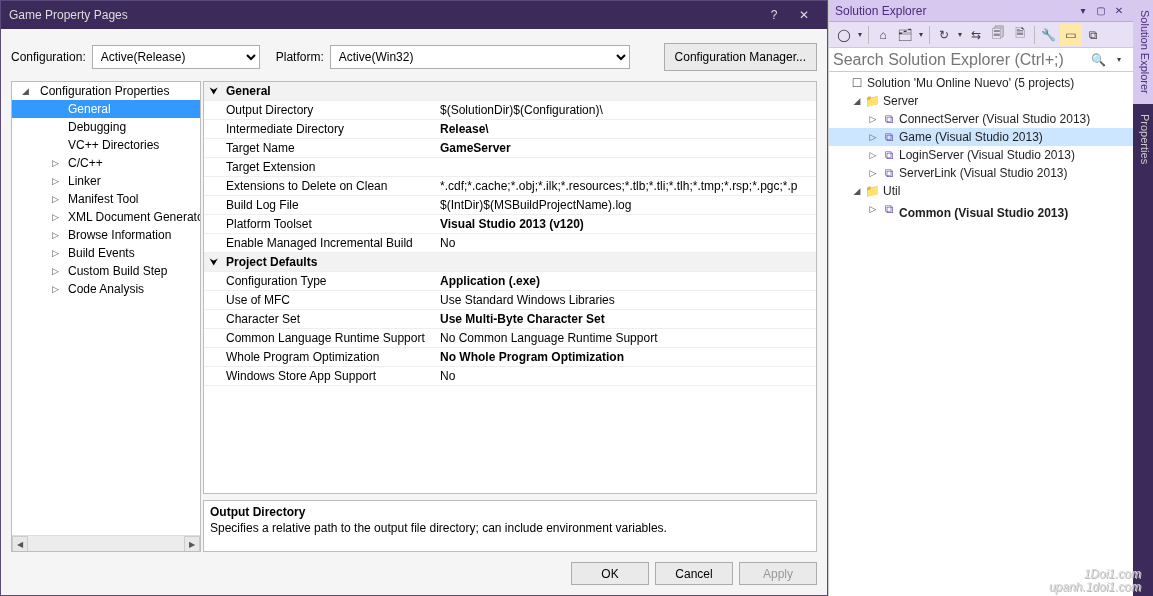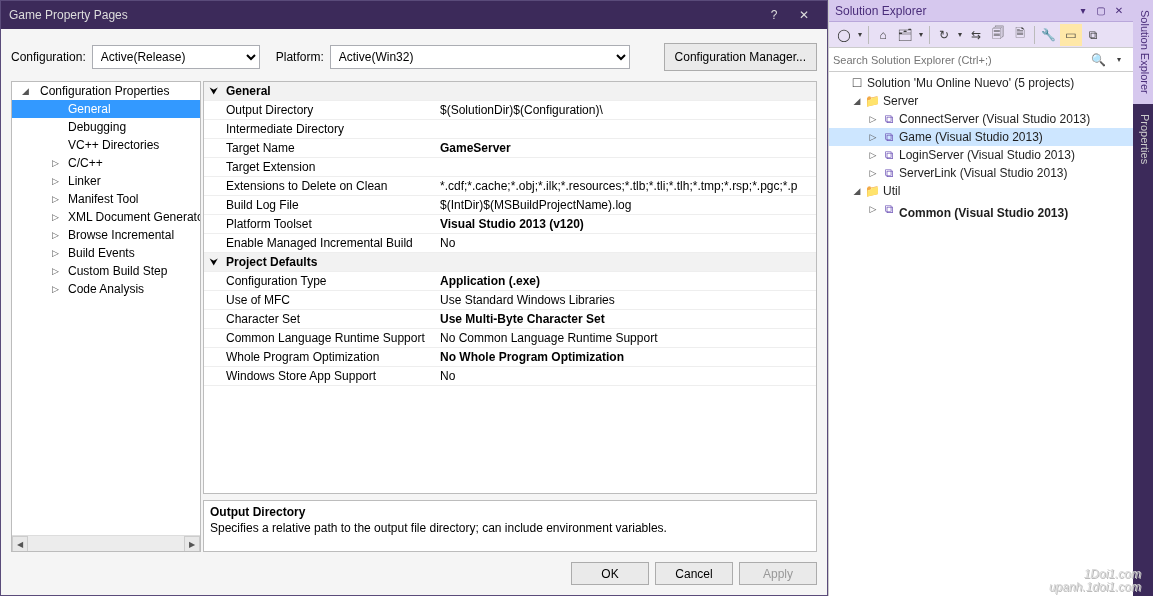--- a/index.html
+++ b/index.html
@@ -47,21 +47,21 @@
 .footer button:disabled { color: #999; }
 
 .right-pane { flex: 1; display: flex; flex-direction: column; border-left: 1px solid #ccc; }
 .se-header { height: 22px; background: #d6c8ee; color: #4a2d7a; display: flex; align-items: center; padding: 0 6px; font-weight: normal; border-bottom: 1px solid #b9a7da; }
 .se-header .ttl { flex: 1; }
 .se-header .wbtn { width: 16px; height: 16px; margin-left: 2px; display: flex; align-items: center; justify-content: center; font-size: 10px; color: #4a2d7a; cursor: pointer; }
 .se-toolbar { height: 26px; background: #e8e0f5; border-bottom: 1px solid #ccc; display: flex; align-items: center; padding: 0 4px; gap: 0; }
 .se-toolbar .tb { width: 22px; height: 22px; display: flex; align-items: center; justify-content: center; color: #3d3d3d; cursor: pointer; font-size: 12px; }
 .se-toolbar .sep { width: 1px; height: 18px; background: #bbb; margin: 0 3px; }
 .se-search { height: 24px; background: #fff; border-bottom: 1px solid #ccc; display: flex; align-items: center; padding: 0 4px; }
-.se-search input { flex: 1; border: none; outline: none; font-size: 11px; color: #6d6d6d; }
+.se-search input { flex: 1; border: none; outline: none; font-size: 16px; color: #6d6d6d; }
 .se-search .sbtn { width: 20px; display: flex; justify-content: center; color: #3d3d3d; cursor: pointer; }
 .se-tree { flex: 1; background: #fff; overflow: auto; padding-top: 2px; font-size: 12px; color: #1e1e1e; }
 .se-row { display: flex; align-items: center; height: 18px; padding-left: 6px; white-space: nowrap; cursor: pointer; }
 .se-row.sel { background: #cde6ff; }
 .se-row .exp { width: 12px; color: #555; font-size: 9px; text-align: center; }
 .se-row .exp.open::before { content: "◢"; }
 .se-row .exp.closed::before { content: "▷"; }
 .se-row .ico { width: 16px; height: 14px; margin: 0 2px; display: flex; align-items: center; justify-content: center; }
 .se-row .bold { font-weight: bold; margin-top: 8px; }
 
@@ -90,21 +90,21 @@
   <div class="body">
     <div class="nav">
       <div class="nav-item lvl1"><span class="tri open" style="left:10px"></span><span>Configuration Properties</span></div>
       <div class="nav-item lvl2 sel">General</div>
       <div class="nav-item lvl2">Debugging</div>
       <div class="nav-item lvl2">VC++ Directories</div>
       <div class="nav-item lvl2" style="position:relative"><span class="tri closed" style="left:40px"></span><span>C/C++</span></div>
       <div class="nav-item lvl2" style="position:relative"><span class="tri closed" style="left:40px"></span><span>Linker</span></div>
       <div class="nav-item lvl2" style="position:relative"><span class="tri closed" style="left:40px"></span><span>Manifest Tool</span></div>
       <div class="nav-item lvl2" style="position:relative"><span class="tri closed" style="left:40px"></span><span>XML Document Generator</span></div>
-      <div class="nav-item lvl2" style="position:relative"><span class="tri closed" style="left:40px"></span><span>Browse Incremental</span></div>
+      <div class="nav-item lvl2" style="position:relative"><span class="tri closed" style="left:40px"></span><span>Browse Information</span></div>
       <div class="nav-item lvl2" style="position:relative"><span class="tri closed" style="left:40px"></span><span>Build Events</span></div>
       <div class="nav-item lvl2" style="position:relative"><span class="tri closed" style="left:40px"></span><span>Custom Build Step</span></div>
       <div class="nav-item lvl2" style="position:relative"><span class="tri closed" style="left:40px"></span><span>Code Analysis</span></div>
       <div class="nav-scroll-h">
           <div class="arr">◀</div>
           <div class="thumb"></div>
           <div class="arr">▶</div>
         </div>
     </div>
     <div class="props">
@@ -112,20 +112,21 @@
           <div class="grid-row cat" style="position: relative;">
             <span class="catInd" style="font-size:9px;">⮟</span>
             <span class="label" style="padding-left:22px">General</span>
           </div>
           <div class="grid-row">
             <span class="label">Output Directory</span>
             <span class="val">$(SolutionDir)$(Configuration)\</span>
           </div>
           <div class="grid-row">
             <span class="label">Intermediate Directory</span>
+            <span class="val bold">Release\</span>
           </div>
           <div class="grid-row">
             <span class="label">Target Name</span>
             <span class="val bold">GameServer</span>
           </div>
           <div class="grid-row">
             <span class="label">Target Extension</span>
           </div>
           <div class="grid-row">
             <span class="label">Extensions to Delete on Clean</span>

